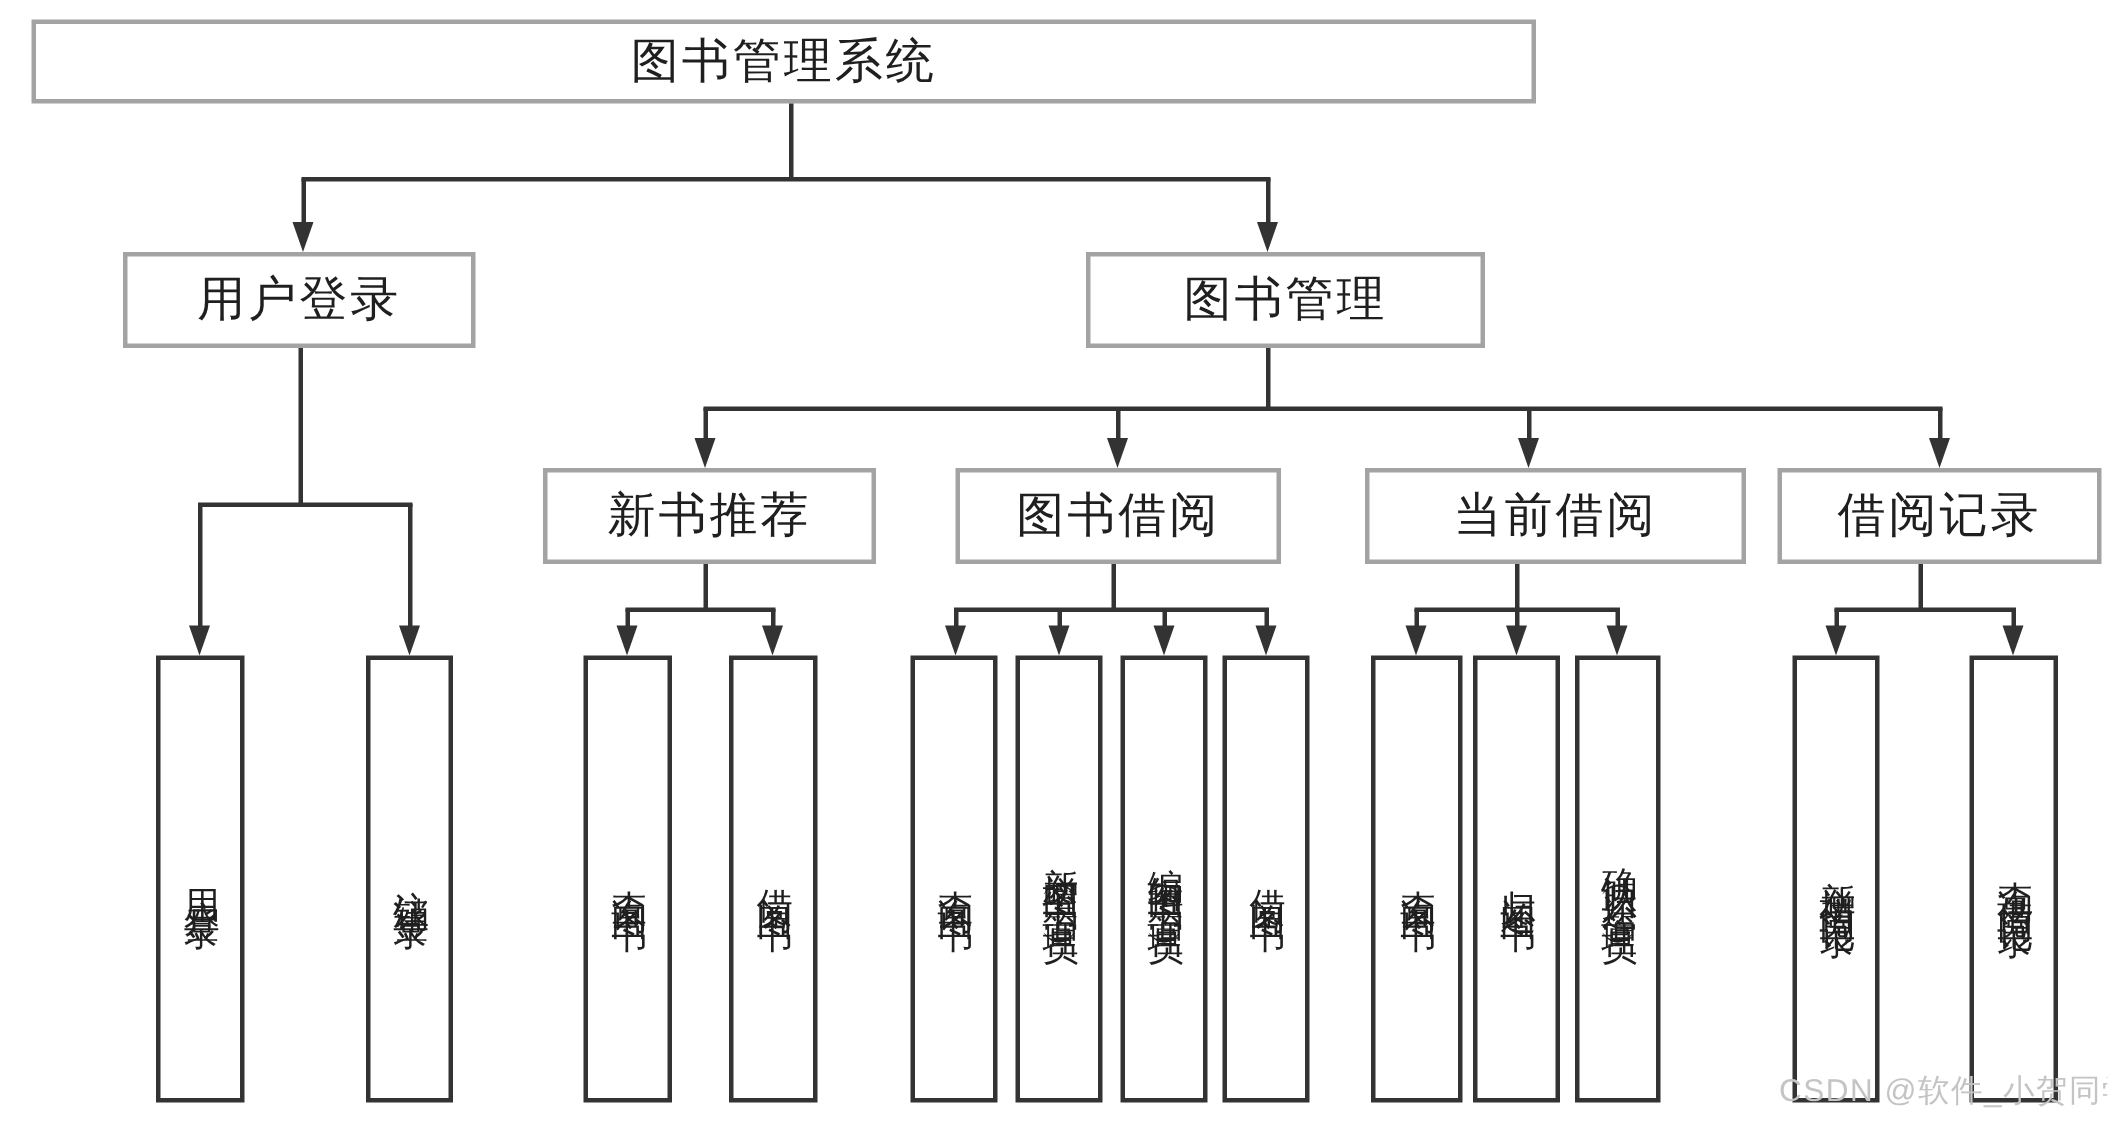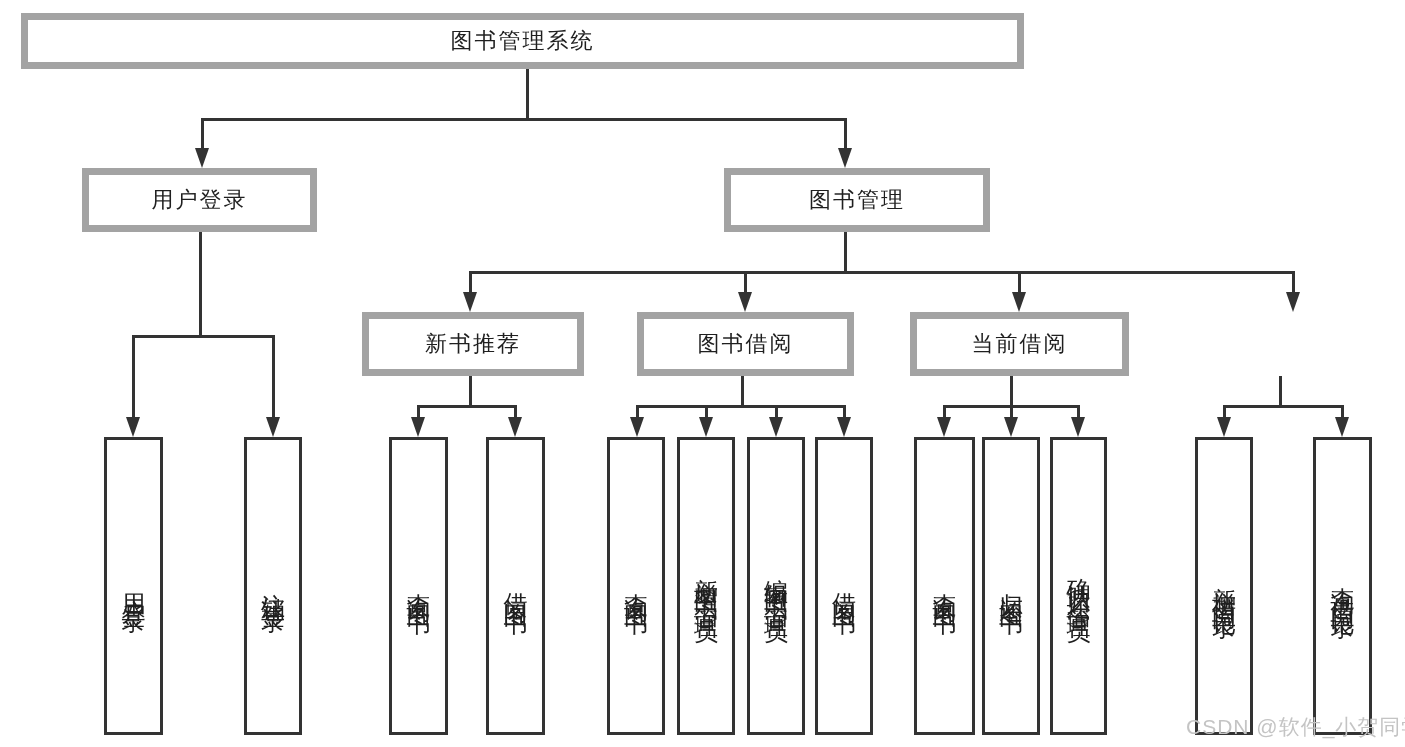--- a/index.html
+++ b/index.html
@@ -7,26 +7,26 @@
     position: relative;
     width: 1405px;
     height: 747px;
     background: #ffffff;
     font-family: "Liberation Sans", sans-serif;
     overflow: hidden;
   }
   .box-h {
     position: absolute;
     box-sizing: border-box;
-    border: 7px solid #a3a3a3;
+    border: 3px solid #a3a3a3;
     background: #ffffff;
     display: flex;
     align-items: center;
     justify-content: center;
-    font-size: 22px;
+    font-size: 32px;
     letter-spacing: 2px;
     color: #1f1f1f;
     white-space: nowrap;
   }
   .box-v {
     position: absolute;
     box-sizing: border-box;
     border: 3px solid #333333;
     background: #ffffff;
     writing-mode: vertical-rl;
@@ -63,21 +63,22 @@
 
 <div class="canvas">
 
   <div class="box-h" style="left:21px; top:13px; width:1003px; height:56px;">图书管理系统</div>
 
   <div class="box-h" style="left:82px; top:168px; width:235px; height:64px;">用户登录</div>
   <div class="box-h" style="left:724px; top:168px; width:266px; height:64px;">图书管理</div>
 
   <div class="box-h" style="left:637px; top:312px; width:217px; height:64px;">图书借阅</div>
   <div class="box-h" style="left:362px; top:312px; width:222px; height:64px;">新书推荐</div>
-  <div class="box-h" style="left:910px; top:312px; width:219px; height:64px;">当前借阅</div>
+  <div class="box-h" style="left:910px; top:312px; width:254px; height:64px;">当前借阅</div>
+  <div class="box-h" style="left:1185px; top:312px; width:216px; height:64px;">借阅记录</div>
 
   <div class="box-v" style="left:104px; top:437px; width:59px; height:298px;">用户登录</div>
   <div class="box-v" style="left:244px; top:437px; width:58px; height:298px;">注销登录</div>
 
   <div class="box-v" style="left:389px; top:437px; width:59px; height:298px;">查询图书</div>
   <div class="box-v" style="left:486px; top:437px; width:59px; height:298px;">借阅图书</div>
 
   <div class="box-v" style="left:607px; top:437px; width:58px; height:298px;">查询图书</div>
   <div class="box-v" style="left:677px; top:437px; width:58px; height:298px;">新增图书（管理员）</div>
   <div class="box-v" style="left:747px; top:437px; width:58px; height:298px;">编辑图书（管理员）</div>

